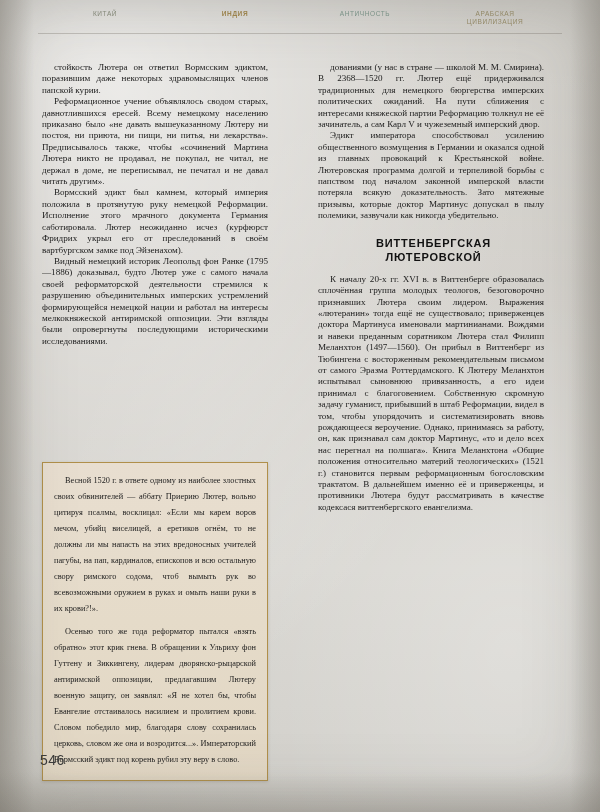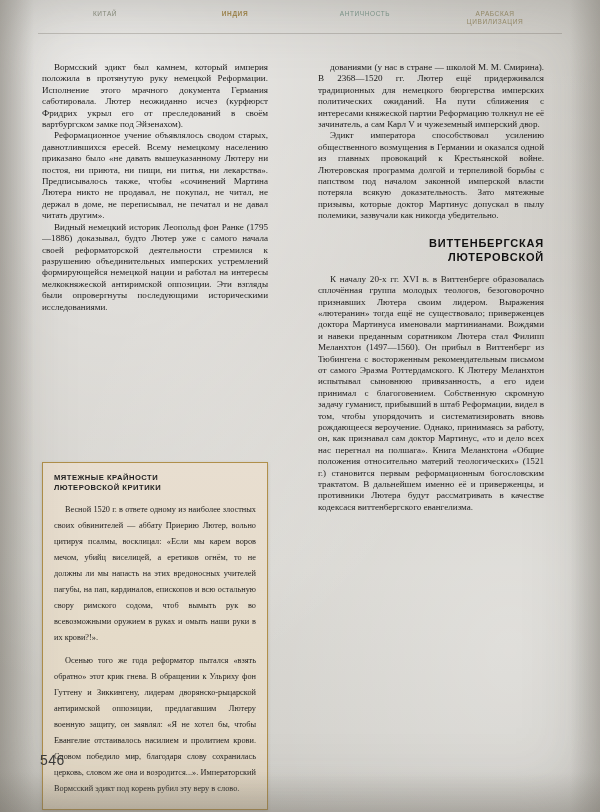--- a/index.html
+++ b/index.html
@@ -100,21 +100,21 @@
 
   .section-title {
     font-family: "Liberation Sans", sans-serif;
     font-size: 11px;
     font-weight: bold;
     letter-spacing: 0.8px;
     line-height: 14px;
     color: #111;
     margin: 14px 0 10px 5px;
     text-indent: 0;
-    text-align: right;
+    text-align: center;
   }
 
   
   .callout {
     position: absolute;
     left: 42px;
     top: 462px;
     width: 226px;
     box-sizing: border-box;
     border: 1px solid #b08f4a;
@@ -191,40 +191,37 @@
       </div>
       <div class="tab t4">
         <span>Арабская</span>
         <span class="l2">цивилизация</span>
       </div>
     </div>
     <div class="hdr-rule"></div>
   </div>
 
   <div class="col left">
+    <p>стойкость Лютера он ответил Вормсским эдиктом, поразившим даже некоторых здравомыслящих членов папской курии.</p>
+    <p>Реформационное учение объявлялось сводом старых, давнотлившихся ересей. Всему немецкому населению приказано было «не давать вышеуказанному Лютеру ни постоя, ни приюта, ни пищи, ни питья, ни лекарства». Предписывалось также, чтобы «сочинений Мартина Лютера никто не продавал, не покупал, не читал, не держал в доме, не переписывал, не печатал и не давал читать другим».</p>
     <p>Вормсский эдикт был камнем, который империя положила в протянутую руку немецкой Реформации. Исполнение этого мрачного документа Германия саботировала. Лютер неожиданно исчез (курфюрст Фридрих укрыл его от преследований в своём вартбургском замке под Эйзенахом).</p>
-    <p>Реформационное учение объявлялось сводом старых, давнотлившихся ересей. Всему немецкому населению приказано было «не давать вышеуказанному Лютеру ни постоя, ни приюта, ни пищи, ни питья, ни лекарства». Предписывалось также, чтобы «сочинений Мартина Лютера никто не продавал, не покупал, не читал, не держал в доме, не переписывал, не печатал и не давал читать другим».</p>
     <p>Видный немецкий историк Леопольд фон Ранке (1795—1886) доказывал, будто Лютер уже с самого начала своей реформаторской деятельности стремился к разрушению объединительных имперских устремлений формирующейся немецкой нации и работал на интересы мелкокняжеской антиримской оппозиции. Эти взгляды были опровергнуты последующими историческими исследованиями.</p>
   </div>
 
   <div class="col right">
     <p>дованиями (у нас в стране — школой М. М. Смирина). В 2368—1520 гг. Лютер ещё придерживался традиционных для немецкого бюргерства имперских политических ожиданий. На пути сближения с интересами княжеской партии Реформацию толкнул не её зачинатель, а сам Карл V и чужеземный имперский двор.</p>
     <p>Эдикт императора способствовал усилению общественного возмущения в Германии и оказался одной из главных провокаций к Крестьянской войне. Лютеровская программа долгой и терпеливой борьбы с папством под началом законной имперской власти потеряла всякую доказательность. Зато мятежные призывы, которые доктор Мартинус допускал в пылу полемики, зазвучали как никогда убедительно.</p>
     <div class="section-title">
       <span>ВИТТЕНБЕРГСКАЯ</span><br>
       <span>ЛЮТЕРОВСКОЙ</span>
     </div>
     <p>К началу 20-х гг. XVI в. в Виттенберге образовалась сплочённая группа молодых теологов, безоговорочно признавших Лютера своим лидером. Выражения «лютеранин» тогда ещё не существовало; приверженцев доктора Мартинуса именовали мартинианами. Вождями и навеки преданным соратником Лютера стал Филипп Меланхтон (1497—1560). Он прибыл в Виттенберг из Тюбингена с восторженным рекомендательным письмом от самого Эразма Роттердамского. К Лютеру Меланхтон испытывал сыновнюю привязанность, а его идеи принимал с благоговением. Собственную скромную задачу гуманист, прибывший в штаб Реформации, видел в том, чтобы упорядочить и систематизировать вновь рождающееся вероучение. Однако, принимаясь за работу, он, как признавал сам доктор Мартинус, «то и дело всех нас перегнал на полшага». Книга Меланхтона «Общие положения относительно материй теологических» (1521 г.) становится первым реформационным богословским трактатом. В дальнейшем именно её и приверженцы, и противники Лютера будут рассматривать в качестве кодексася виттенбергского евангелизма.</p>
   </div>
 
   <div class="callout">
-    <div class="callout-title">
-      <span>МЯТЕЖНЫЕ КРАЙНОСТИ</span><br>
-      <span>ЛЮТЕРОВСКОЙ КРИТИКИ</span>
-    </div>
     <p>Весной 1520 г. в ответе одному из наиболее злостных своих обвинителей — аббату Приерию Лютер, вольно цитируя псалмы, восклицал: «Если мы карем воров мечом, убийц виселицей, а еретиков огнём, то не должны ли мы напасть на этих вредоносных учителей пагубы, на пап, кардиналов, епископов и всю остальную свору римского содома, чтоб вымыть рук во всевозможными оружием в руках и омыть наши руки в их крови?!».</p>
     <p class="gap">Осенью того же года реформатор пытался «взять обратно» этот крик гнева. В обращении к Ульриху фон Гуттену и Зиккингену, лидерам дворянско-рыцарской антиримской оппозиции, предлагавшим Лютеру военную защиту, он заявлял: «Я не хотел бы, чтобы Евангелие отстаивалось насилием и пролитием крови. Словом победило мир, благодаря слову сохранилась церковь, словом же она и возродится...». Императорский Вормсский эдикт под корень рубил эту веру в слово.</p>
   </div>
 
   <div class="folio">546</div>
 
   <div class="edge-left"></div>
   <div class="edge-right"></div>
   <div class="edge-bottom"></div>
   <div class="vignette"></div>

